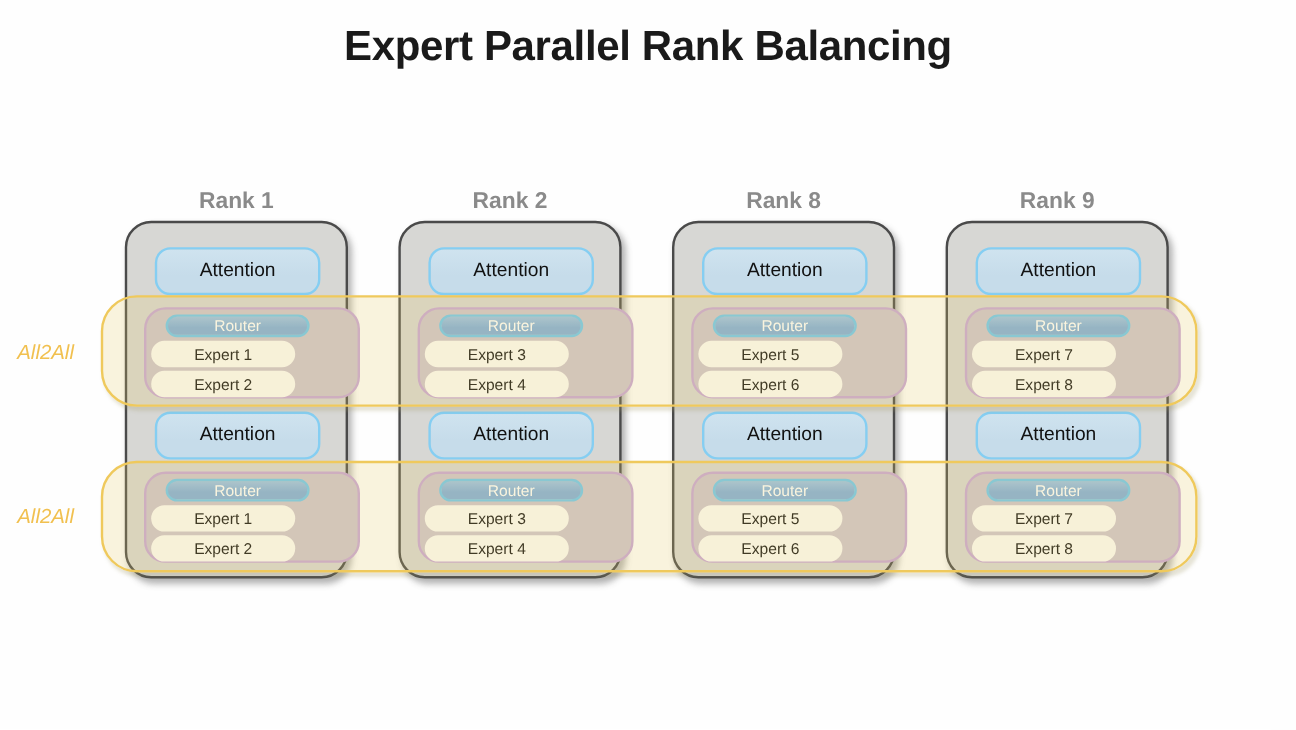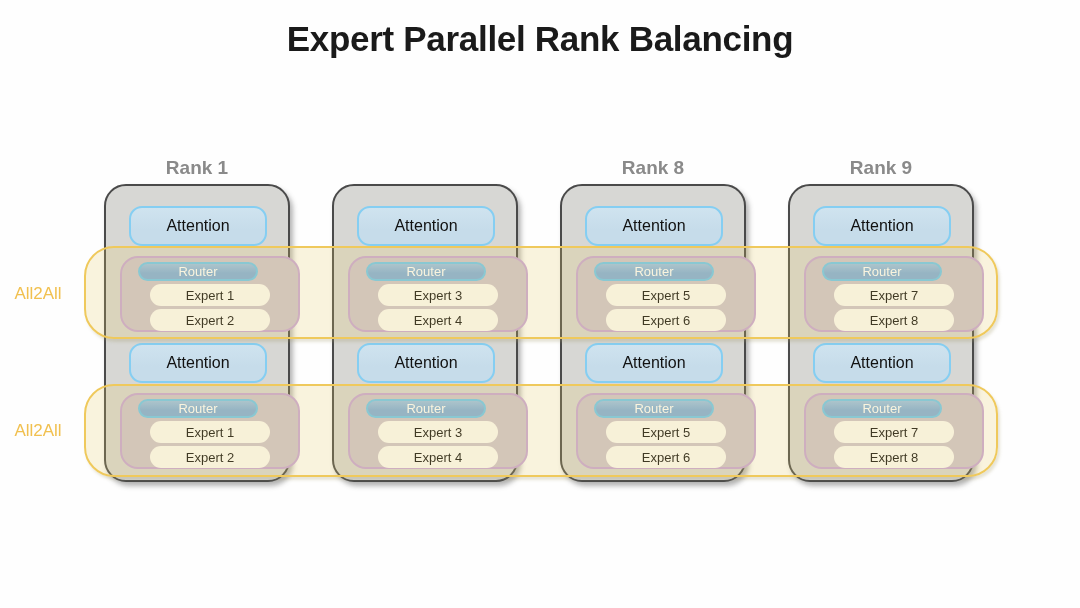--- a/index.html
+++ b/index.html
@@ -54,21 +54,21 @@
   .router{
     position:absolute;left:16px;top:4px;width:120px;height:19px;
     box-sizing:border-box;
     background:linear-gradient(180deg,#9cc2e7 0%,var(--router-fill,#7faedd) 60%);
     border:2px solid var(--router-border,#6fc7f0);
     border-radius:11px;
     display:flex;align-items:center;justify-content:center;
     font-size:13px;color:#ffffff;
   }
   .expert{
-    position:absolute;left:28px;width:120px;height:22px;
+    position:absolute;left:4px;width:120px;height:22px;
     box-sizing:border-box;
     background:var(--expert-fill,#fcfbf8);
     border-radius:11px;
     display:flex;align-items:center;justify-content:center;
     font-size:13px;color:#111;
   }
   .exp1{top:26px;}
   .exp2{top:51px;}
   .band{
     position:absolute;left:84px;width:914px;height:93px;
@@ -81,20 +81,21 @@
     pointer-events:none;
   }
   .band-1{top:246px;}
   .band-2{top:384px;}
   .band-label{
     position:absolute;left:0;width:76px;
     text-align:center;
     font-size:17px;
     color:var(--band-text,#f1c04f);
     z-index:3;
+    font-style:italic;
   }
   .blabel-1{top:284px;}
   .blabel-2{top:421px;}
 </style>
 </head>
 <body>
 
 <div id="canvas">
 
   <div class="title">Expert Parallel Rank Balancing</div>
@@ -113,20 +114,21 @@
       <div class="expert exp2">Expert 2</div>
     </div>
     <div class="attention att2">Attention</div>
     <div class="moe moe2">
       <div class="router">Router</div>
       <div class="expert exp1">Expert 1</div>
       <div class="expert exp2">Expert 2</div>
     </div>
   </div>
 
+  <div class="rank-label" style="left:332px">Rank 2</div>
   <div class="rank-box" style="left:332px">
     <div class="attention att1">Attention</div>
     <div class="moe moe1">
       <div class="router">Router</div>
       <div class="expert exp1">Expert 3</div>
       <div class="expert exp2">Expert 4</div>
     </div>
     <div class="attention att2">Attention</div>
     <div class="moe moe2">
       <div class="router">Router</div>

